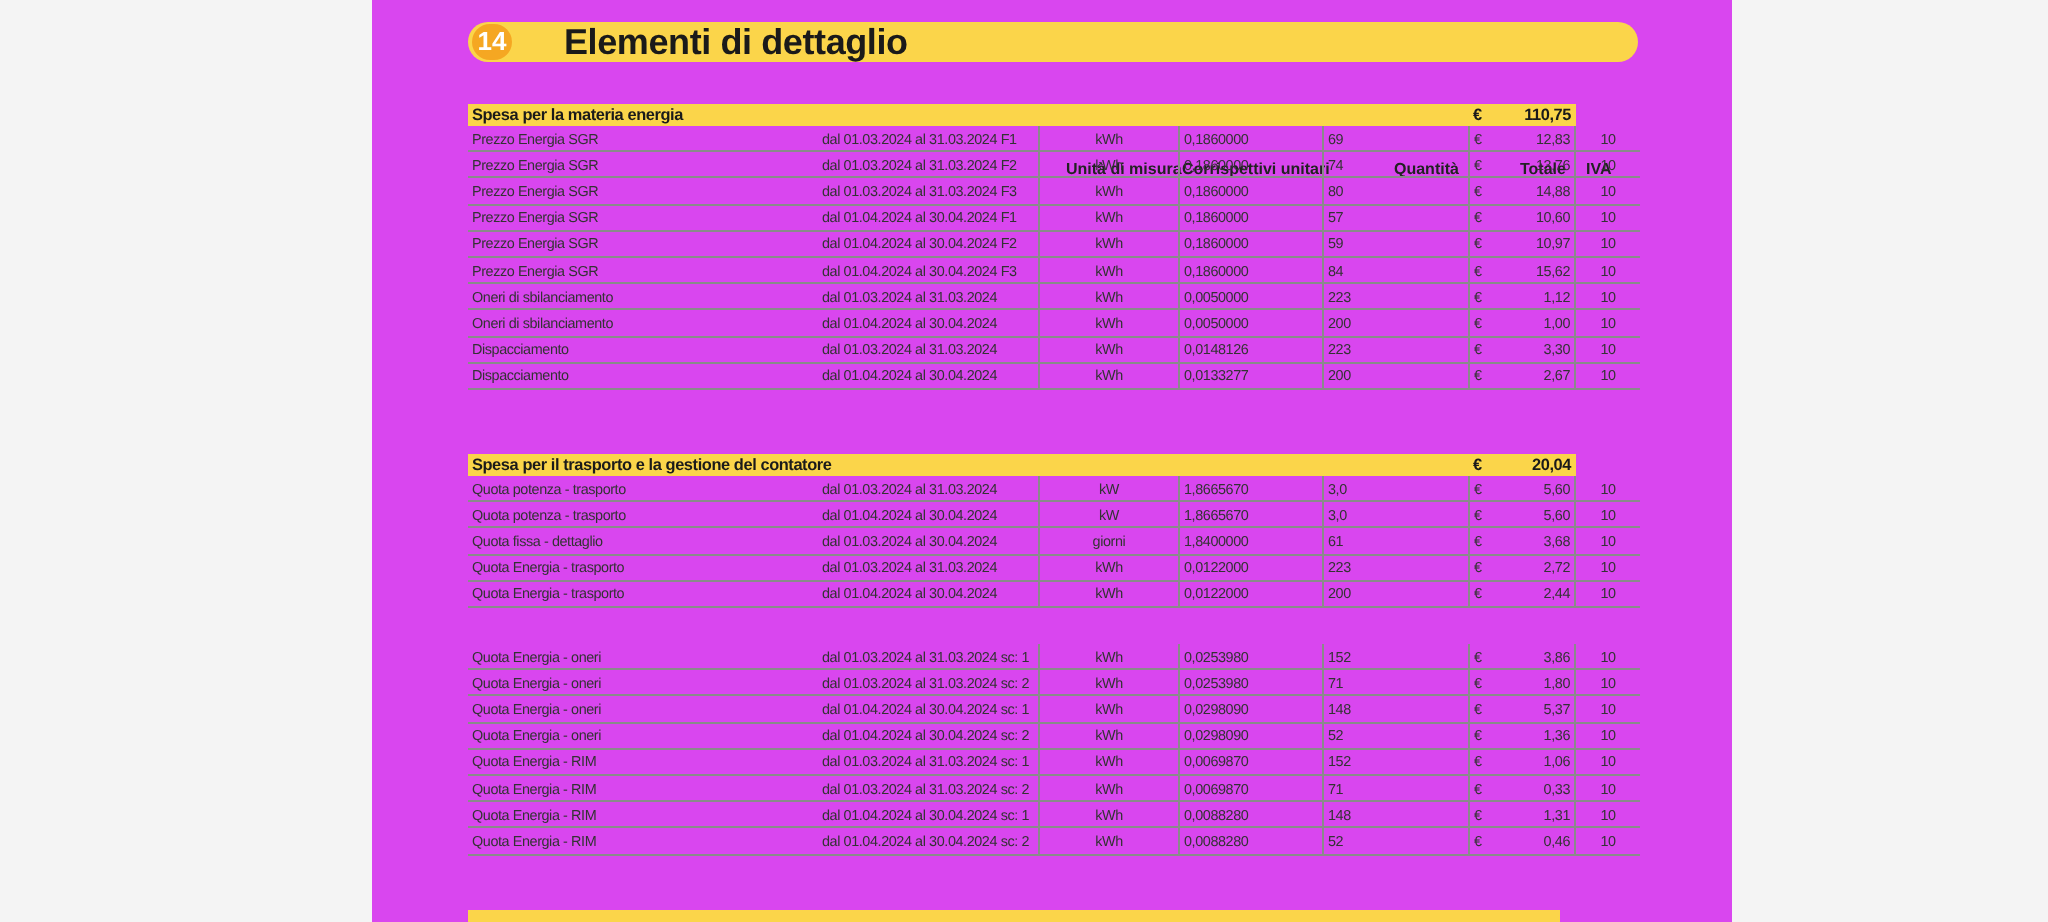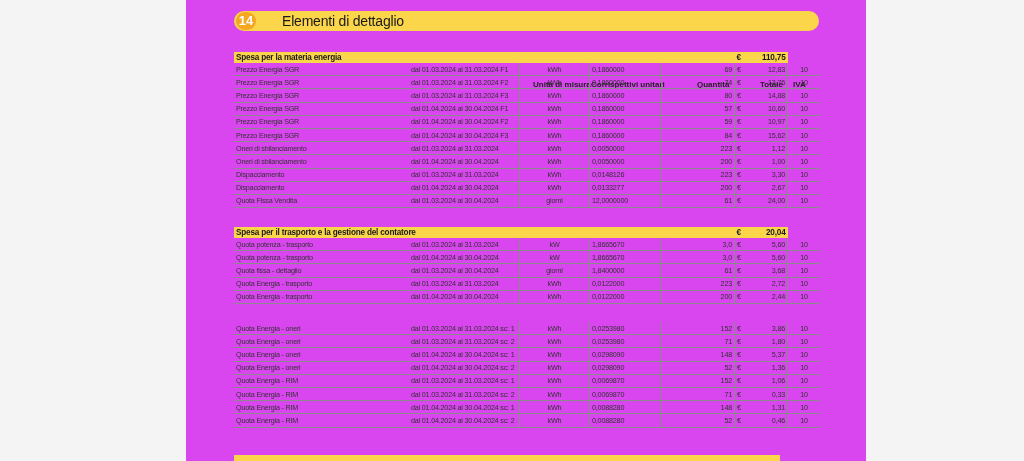--- a/index.html
+++ b/index.html
@@ -16,39 +16,39 @@
   .title-bar {
     position:absolute; left:48px; top:11px; width:585px; height:20px;
     background:#fbd54a; border-radius:10px;
   }
   .title-num {
     position:absolute; left:2px; top:1px; width:20px; height:18px;
     background:#f5a722; border-radius:9px; color:#fff;
     font-weight:bold; font-size:13px; line-height:18px; text-align:center;
   }
   .title-text {
-    position:absolute; left:33px; top:1px; font-size:14px; font-weight:normal;
+    position:absolute; left:33px; top:1px; font-size:18px; font-weight:bold;
     color:#1a1a1a; line-height:18px; letter-spacing:-0.2px;padding-left:15px;
   }
   .col-headers { position:absolute; top:40px; left:0; width:680px; height:12px; font-size:8px; font-weight:bold; color:#222;margin-top:40px; }
   .col-headers span { position:absolute; top:0; white-space:nowrap; }
 
   table.grid {
     position:absolute; left:48px; border-collapse:collapse; table-layout:fixed;
     font-size:7.2px; color:#333; letter-spacing:-0.2px;
   }
   table.grid td { height:12.2px; padding:0 2px; border-bottom:1.3px solid #8a8a8a; white-space:nowrap; overflow:hidden; }
   table.grid tr.section td { border-bottom:none; height:11px; padding:0 2px; font-weight:bold; font-size:8.2px; color:#1a1a1a; }
   table.grid tr.section td.y { background:#fbd54a; }
   table.grid tr.section td.n { background:transparent; }
   td.c-desc { width:171px; }
   td.c-date { width:106px; border-right:1.3px solid #8a8a8a; }
   td.c-unit { width:65px; text-align:center; border-right:1.3px solid #8a8a8a; }
   td.c-price { width:67px; text-align:left; border-right:1.3px solid #8a8a8a; }
-  td.c-qty { width:65px; text-align:right; border-right:1.3px solid #8a8a8a; }
+  td.c-qty { width:65px; text-align:left; border-right:1.3px solid #8a8a8a; }
   td.c-eur { width:8px; text-align:left; }
   td.c-tot { width:36px; text-align:right; border-right:1.3px solid #8a8a8a; }
   td.c-iva { width:28px; text-align:center; }
   tr.section td.c-date, tr.section td.c-unit, tr.section td.c-price, tr.section td.c-qty, tr.section td.c-tot { border-right:none; }
   tr.section td.c-eur { font-weight:bold; }
 </style>
 </head>
 <body>
 
 <div class="page">
@@ -177,30 +177,20 @@
           <td class="c-iva">10</td>
         </tr>
         <tr>
           <td class="c-desc">Dispacciamento</td>
           <td class="c-date">dal 01.04.2024 al 30.04.2024</td>
           <td class="c-unit">kWh</td>
           <td class="c-price">0,0133277</td>
           <td class="c-qty">200</td>
           <td class="c-eur">€</td>
           <td class="c-tot">2,67</td>
-          <td class="c-iva">10</td>
-        </tr>
-        <tr>
-          <td class="c-desc">Quota Fissa Vendita</td>
-          <td class="c-date">dal 01.03.2024 al 30.04.2024</td>
-          <td class="c-unit">giorni</td>
-          <td class="c-price">12,0000000</td>
-          <td class="c-qty">61</td>
-          <td class="c-eur">€</td>
-          <td class="c-tot">24,00</td>
           <td class="c-iva">10</td>
         </tr>
       </tbody>
     </table>
   <table class="grid" id="t1" style="top:227px">
       <colgroup>
         <col style="width:175px">
         <col style="width:110px">
         <col style="width:69px">
         <col style="width:71px">

